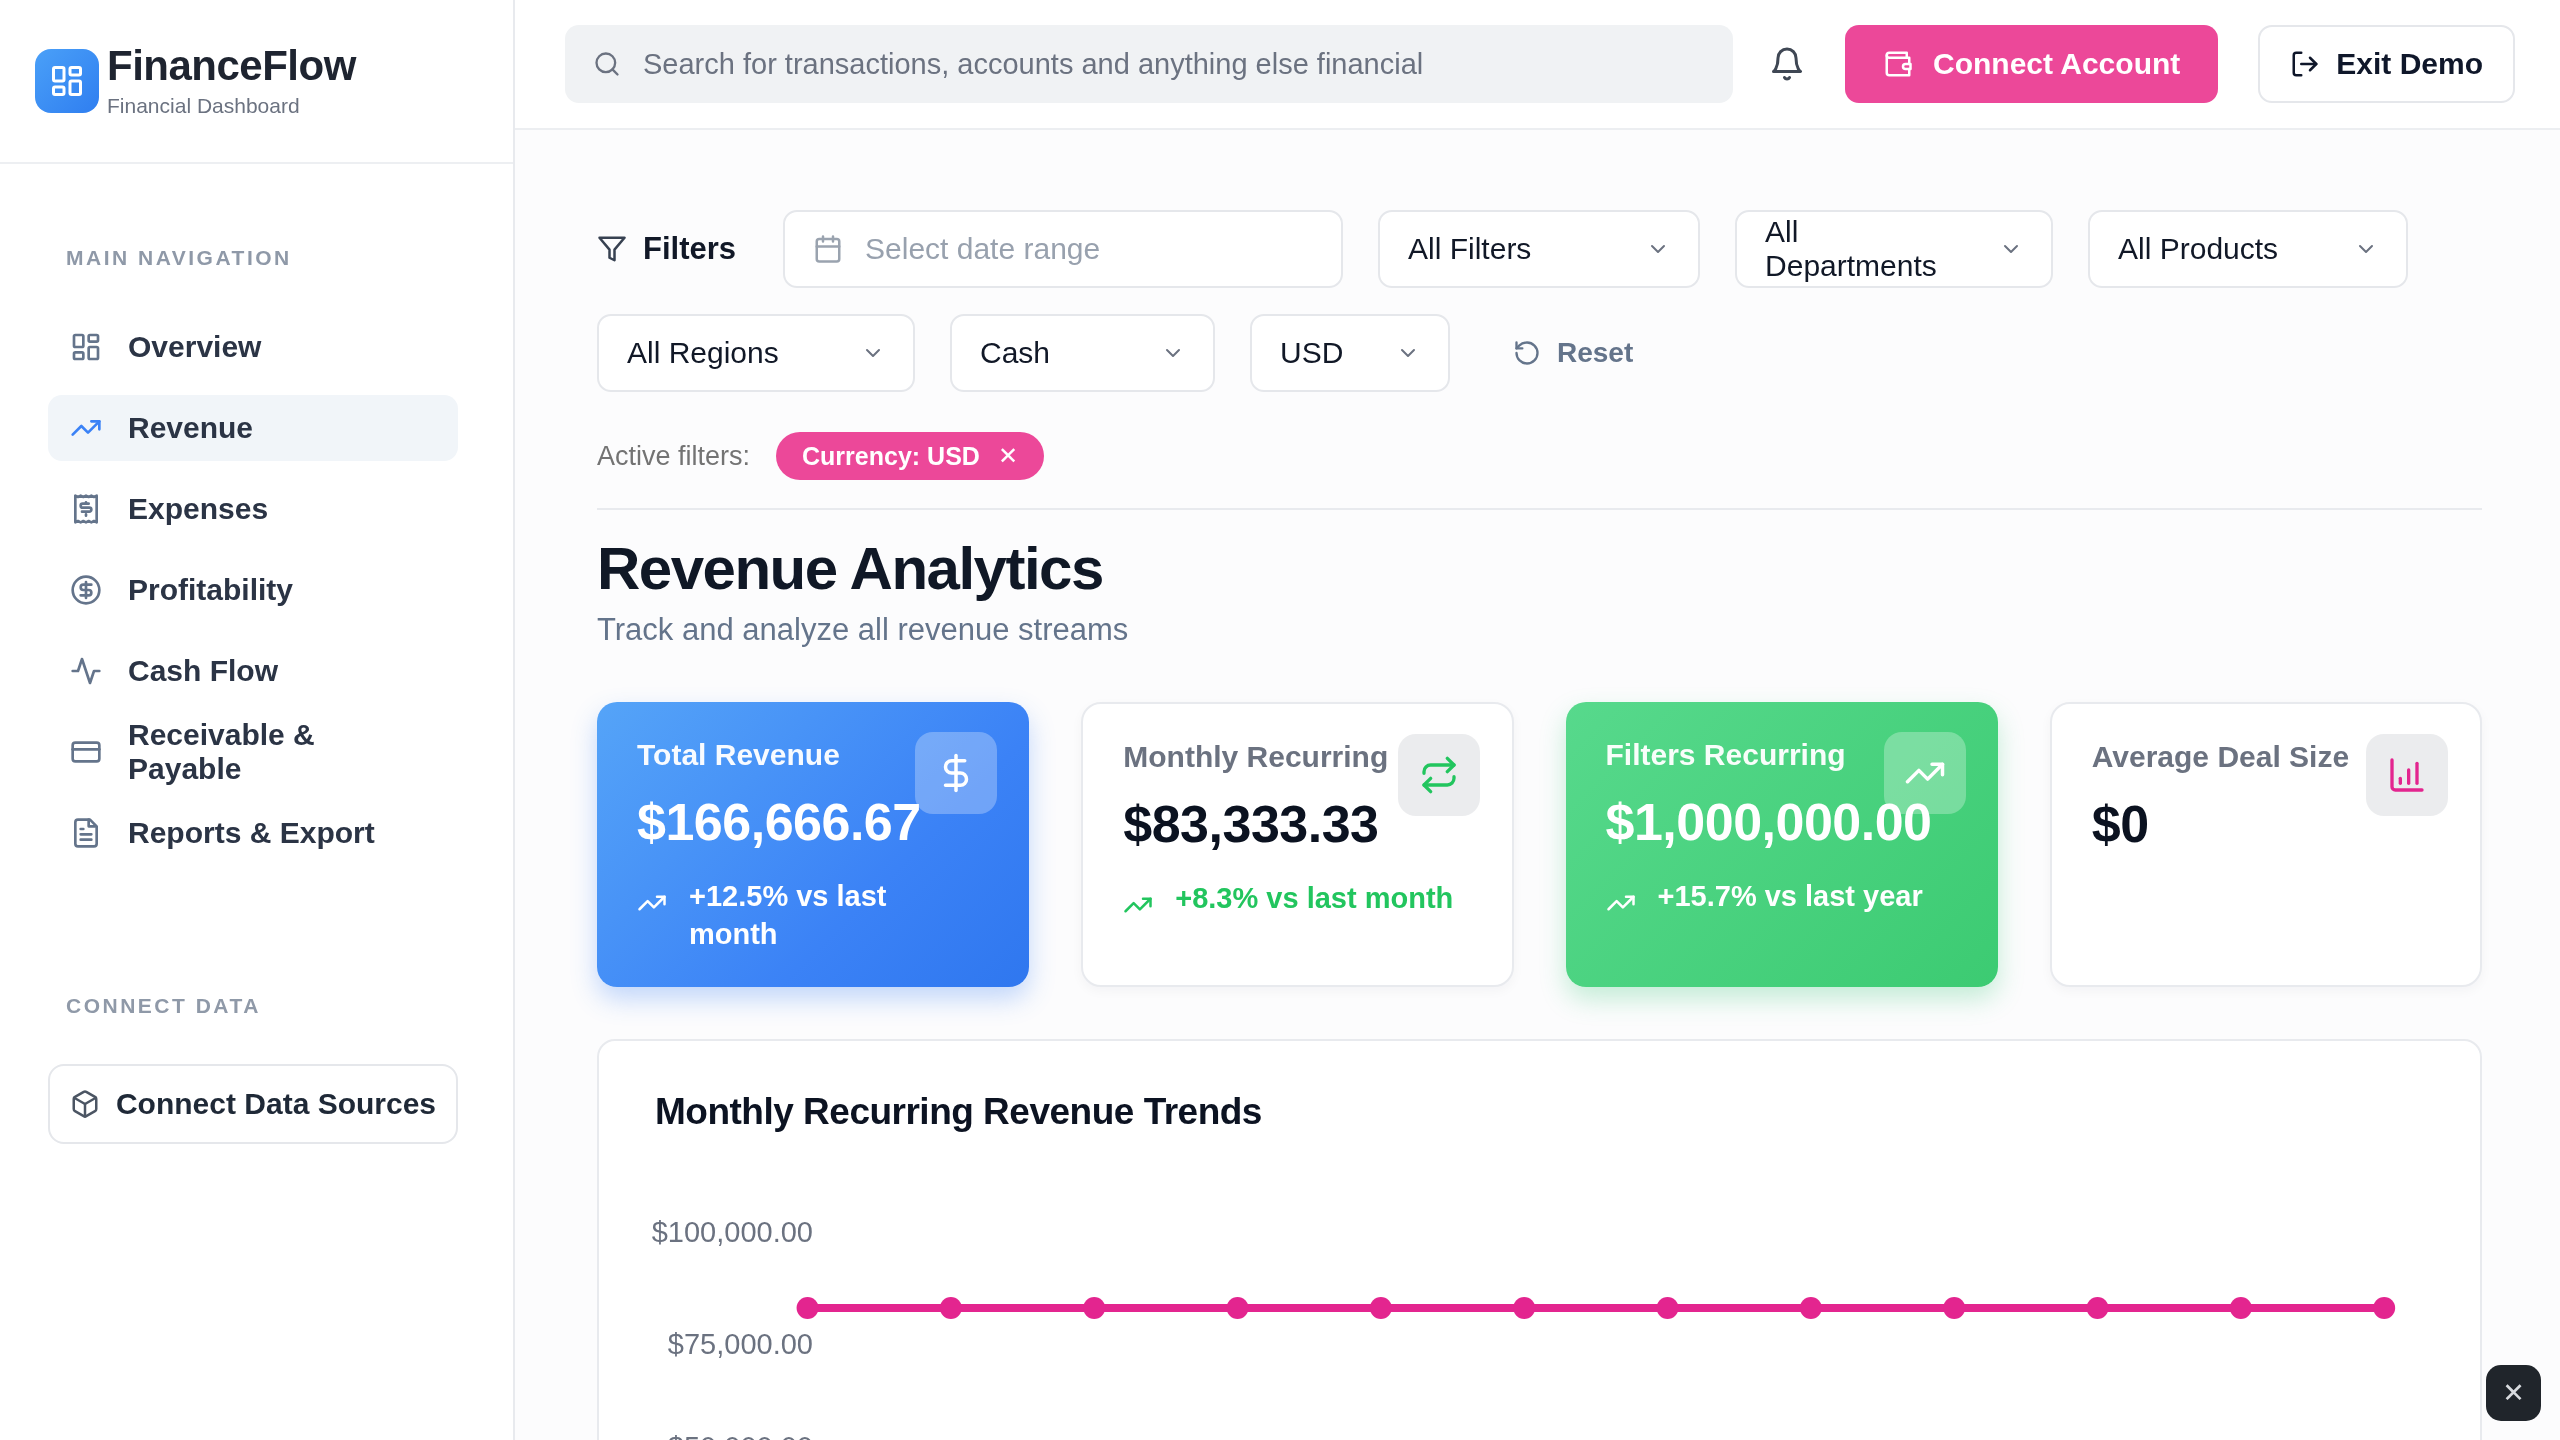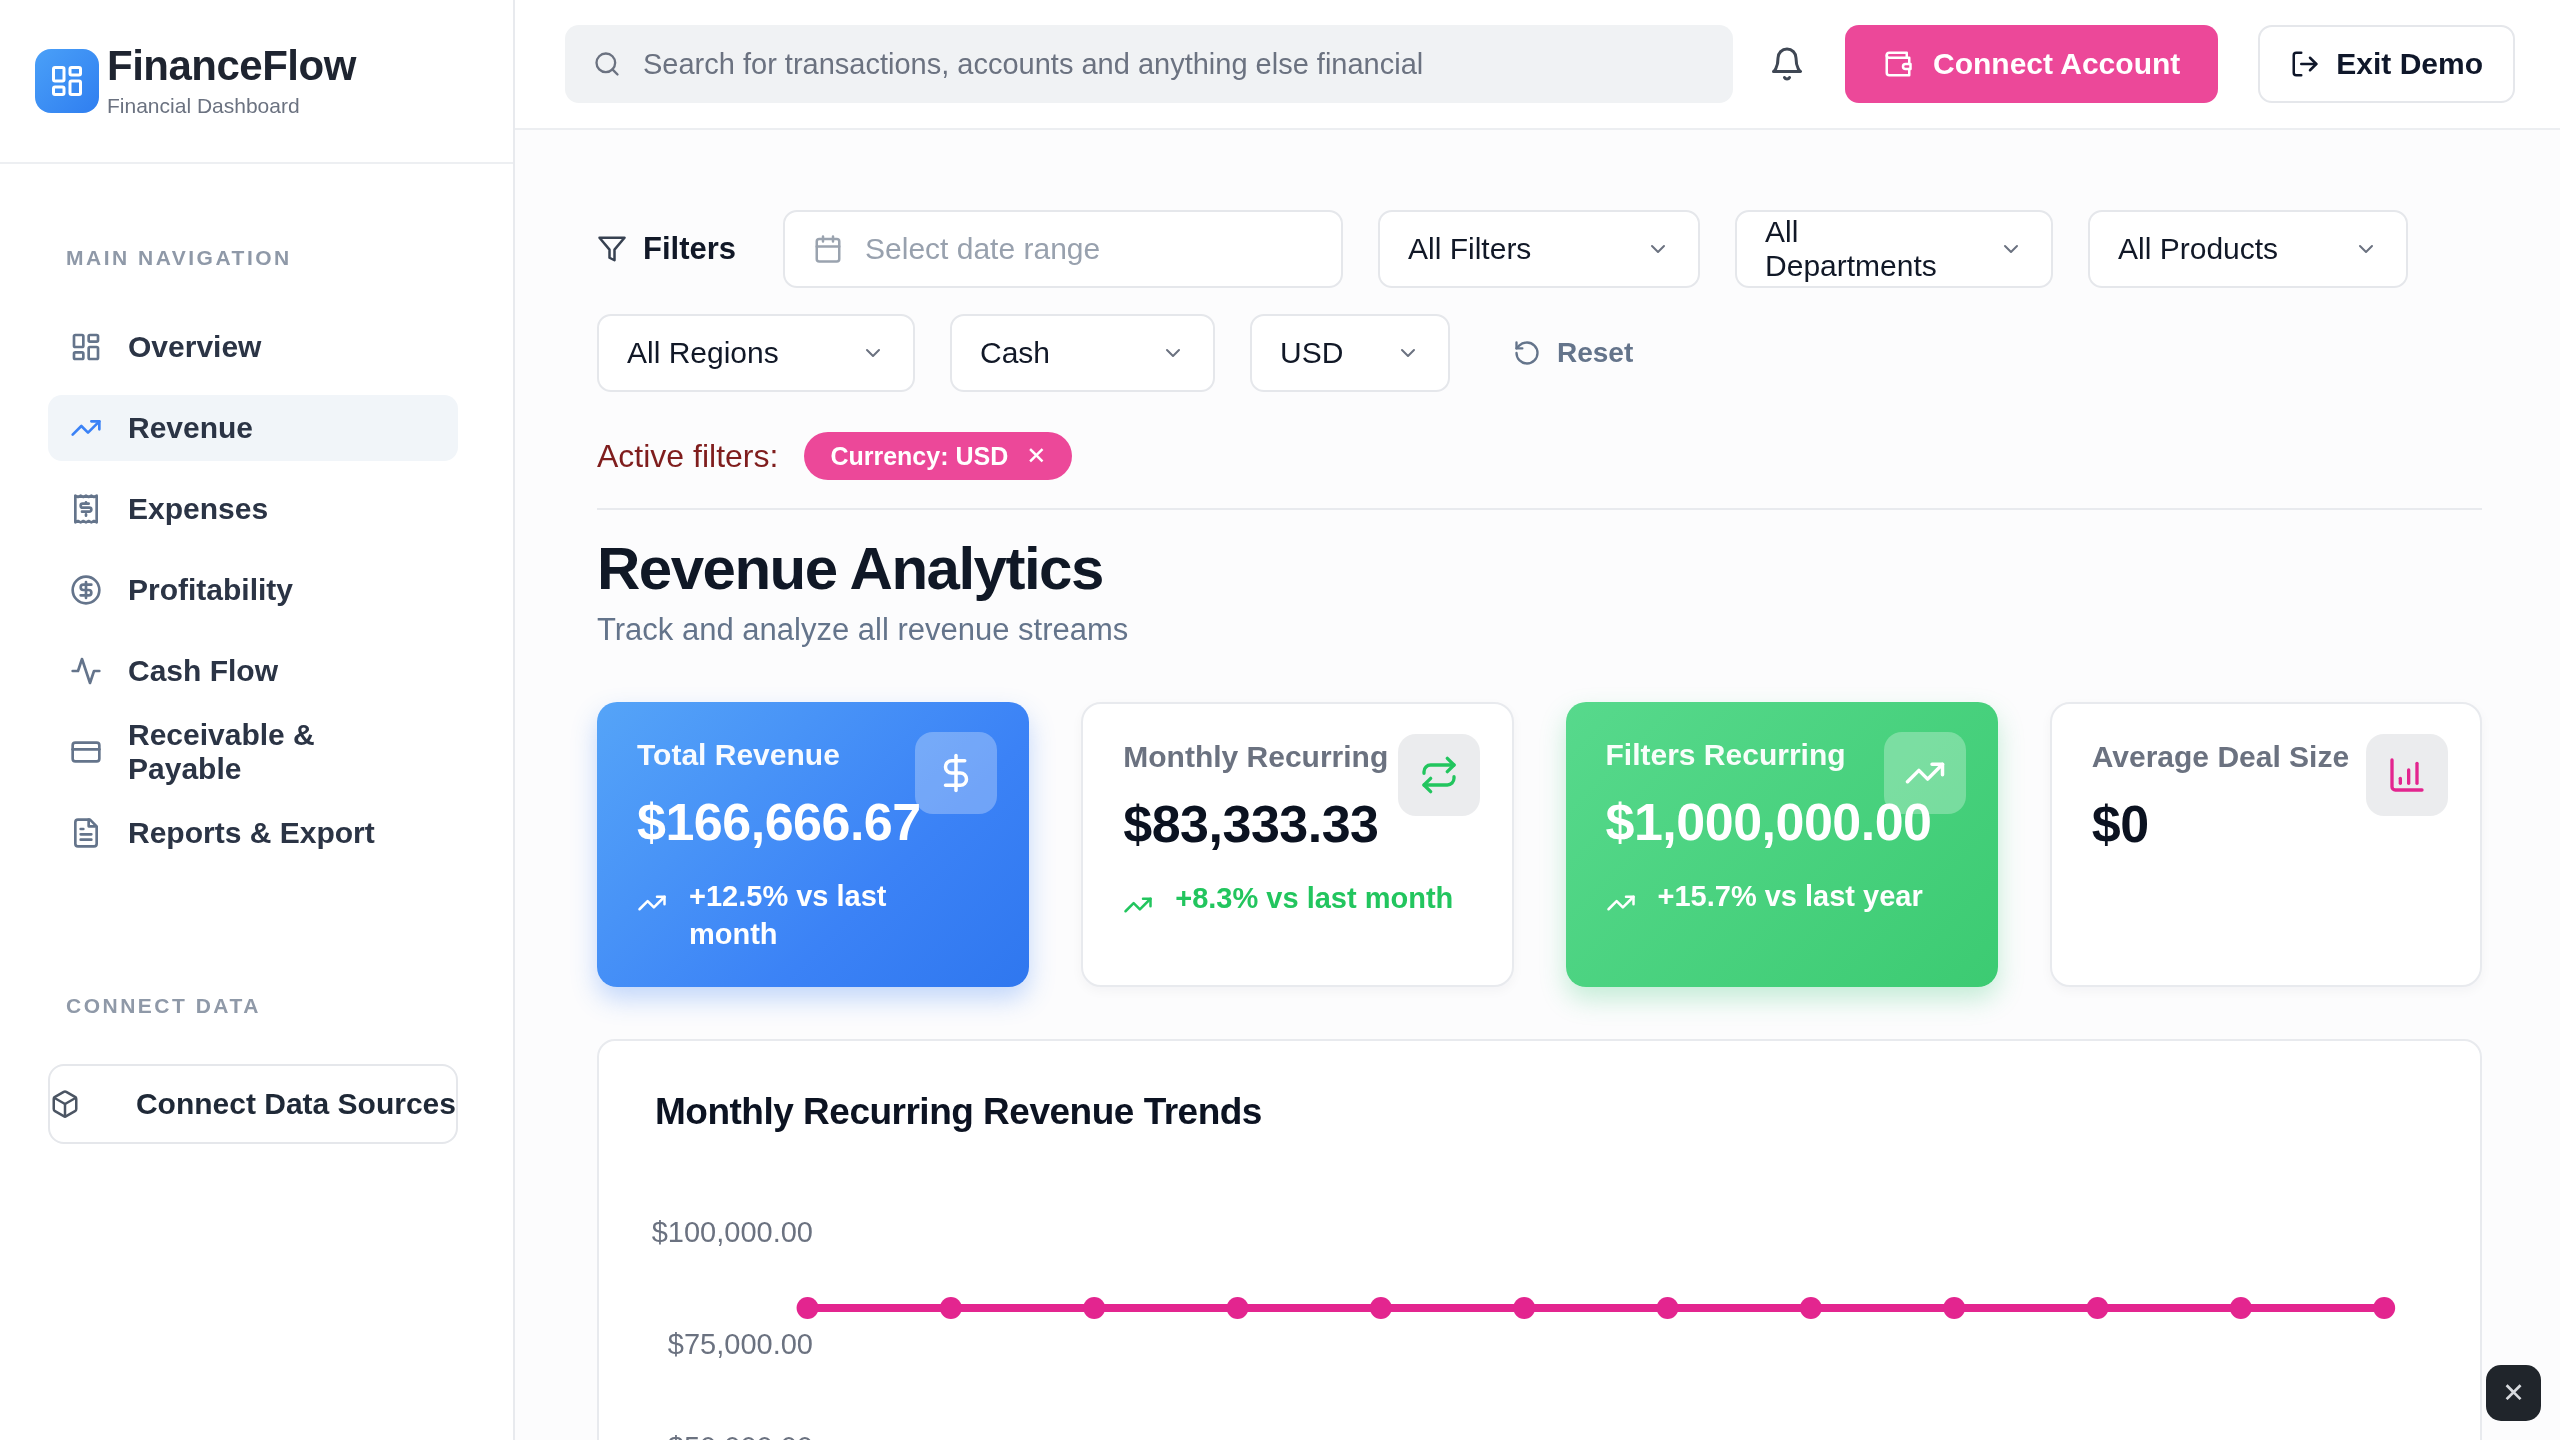--- a/index.html
+++ b/index.html
@@ -14,21 +14,21 @@
   .logo-box { width:64px; height:64px; border-radius:16px; background:linear-gradient(135deg,#4aa0f8,#2f7ef0); display:grid; place-items:center; color:#fff; flex:none; }
   .brand-name { font-size:42px; font-weight:800; color:#1e2430; letter-spacing:-0.5px; line-height:1.05; }
   .brand-sub { font-size:21px; color:#6b7280; margin-top:6px; }
   .nav-wrap { padding:0 55px 0 48px; flex:1; }
   .section-label { font-size:21px; font-weight:700; color:#8f99a8; letter-spacing:2.5px; margin:82px 0 44px 18px; }
   .section-label.connect { margin-top:128px; }
   .nav-item { display:flex; align-items:center; gap:26px; height:66px; padding:0 22px; border-radius:14px; margin-bottom:15px; font-size:30px; font-weight:600; color:#2b3445; cursor:pointer; }
   .nav-item .nicon { color:#64748b; width:32px; height:32px; flex:none; }
   .nav-item.active { background:#f1f5f9; }
   .nav-item.active .nicon { color:#3b82f6; }
-  .connect-btn { margin-top:46px; height:80px; width:100%; border:2px solid #e5e7eb; border-radius:16px; background:#fff; display:flex; align-items:center; justify-content:space-between; gap:16px; font-size:30px; font-weight:600; color:#1f2937; cursor:pointer; }
+  .connect-btn { margin-top:46px; height:80px; width:100%; border:2px solid #e5e7eb; border-radius:16px; background:#fff; display:flex; align-items:center; justify-content:center; gap:16px; font-size:30px; font-weight:600; color:#1f2937; cursor:pointer; }
   .connect-btn .nicon { color:#4b5563; }
 
   
   .right-col { flex:1; display:flex; flex-direction:column; min-width:0; }
   .topbar { height:130px; min-height:130px; background:#fff; border-bottom:2px solid #eceef1; display:flex; align-items:center; padding:0 45px 0 50px; gap:36px; }
   .search { flex:1; max-width:1185px; height:78px; background:#f0f2f4; border-radius:14px; display:flex; align-items:center; gap:22px; padding:0 28px; color:#6b7280; }
   .search input { flex:1; border:none; outline:none; background:transparent; font-size:29px; color:#374151; font-family:inherit; }
   .search input::placeholder { color:#6b7280; }
   .topbar-right { margin-left:auto; display:flex; align-items:center; gap:40px; }
   .bell { color:#3f4754; cursor:pointer; }
@@ -43,21 +43,21 @@
   .field { height:78px; border:2px solid #e5e7eb; border-radius:14px; background:#fff; display:flex; align-items:center; padding:0 28px; font-size:30px; cursor:pointer; }
   .date-input { width:560px; gap:22px; color:#98a1ae; }
   .date-input .nicon { color:#9aa3af; }
   .select { justify-content:space-between; gap:30px; color:#111827; }
   .select .chev { color:#6b7280; }
   .w-projects{width:322px;} .w-departments{width:318px;} .w-products{width:320px;}
   .w-regions{width:318px;} .w-cash{width:265px;} .w-usd{width:200px;}
   .row2 { margin-top:26px; display:flex; align-items:center; gap:35px; }
   .reset-btn { display:flex; align-items:center; gap:16px; color:#64748b; font-size:28px; font-weight:600; margin-left:28px; cursor:pointer; background:none; border:none; font-family:inherit; }
   .active-row { margin-top:40px; display:flex; align-items:center; gap:26px; }
-  .active-label { font-size:32px; color:#7f1d1d; }
+  .active-label { font-size:27px; color:#737373; }
   .chip { height:48px; padding:0 26px; border-radius:999px; background:#ec4899; color:#fff; font-size:25px; font-weight:700; display:flex; align-items:center; gap:18px; cursor:pointer; }
   .chip .x { font-size:24px; font-weight:400; cursor:pointer; line-height:1; }
   .divider { height:2px; background:#e8eaee; margin-top:28px; }
 
   .page-title { margin-top:26px; font-size:60px; font-weight:800; color:#101826; letter-spacing:-1.5px; line-height:1.1; }
   .page-sub { margin-top:10px; font-size:31px; color:#64748b; }
 
   
   .cards { margin-top:54px; display:grid; grid-template-columns:repeat(4,1fr); gap:52px; }
   .card { position:relative; border-radius:20px; padding:36px 40px; height:285px; }

